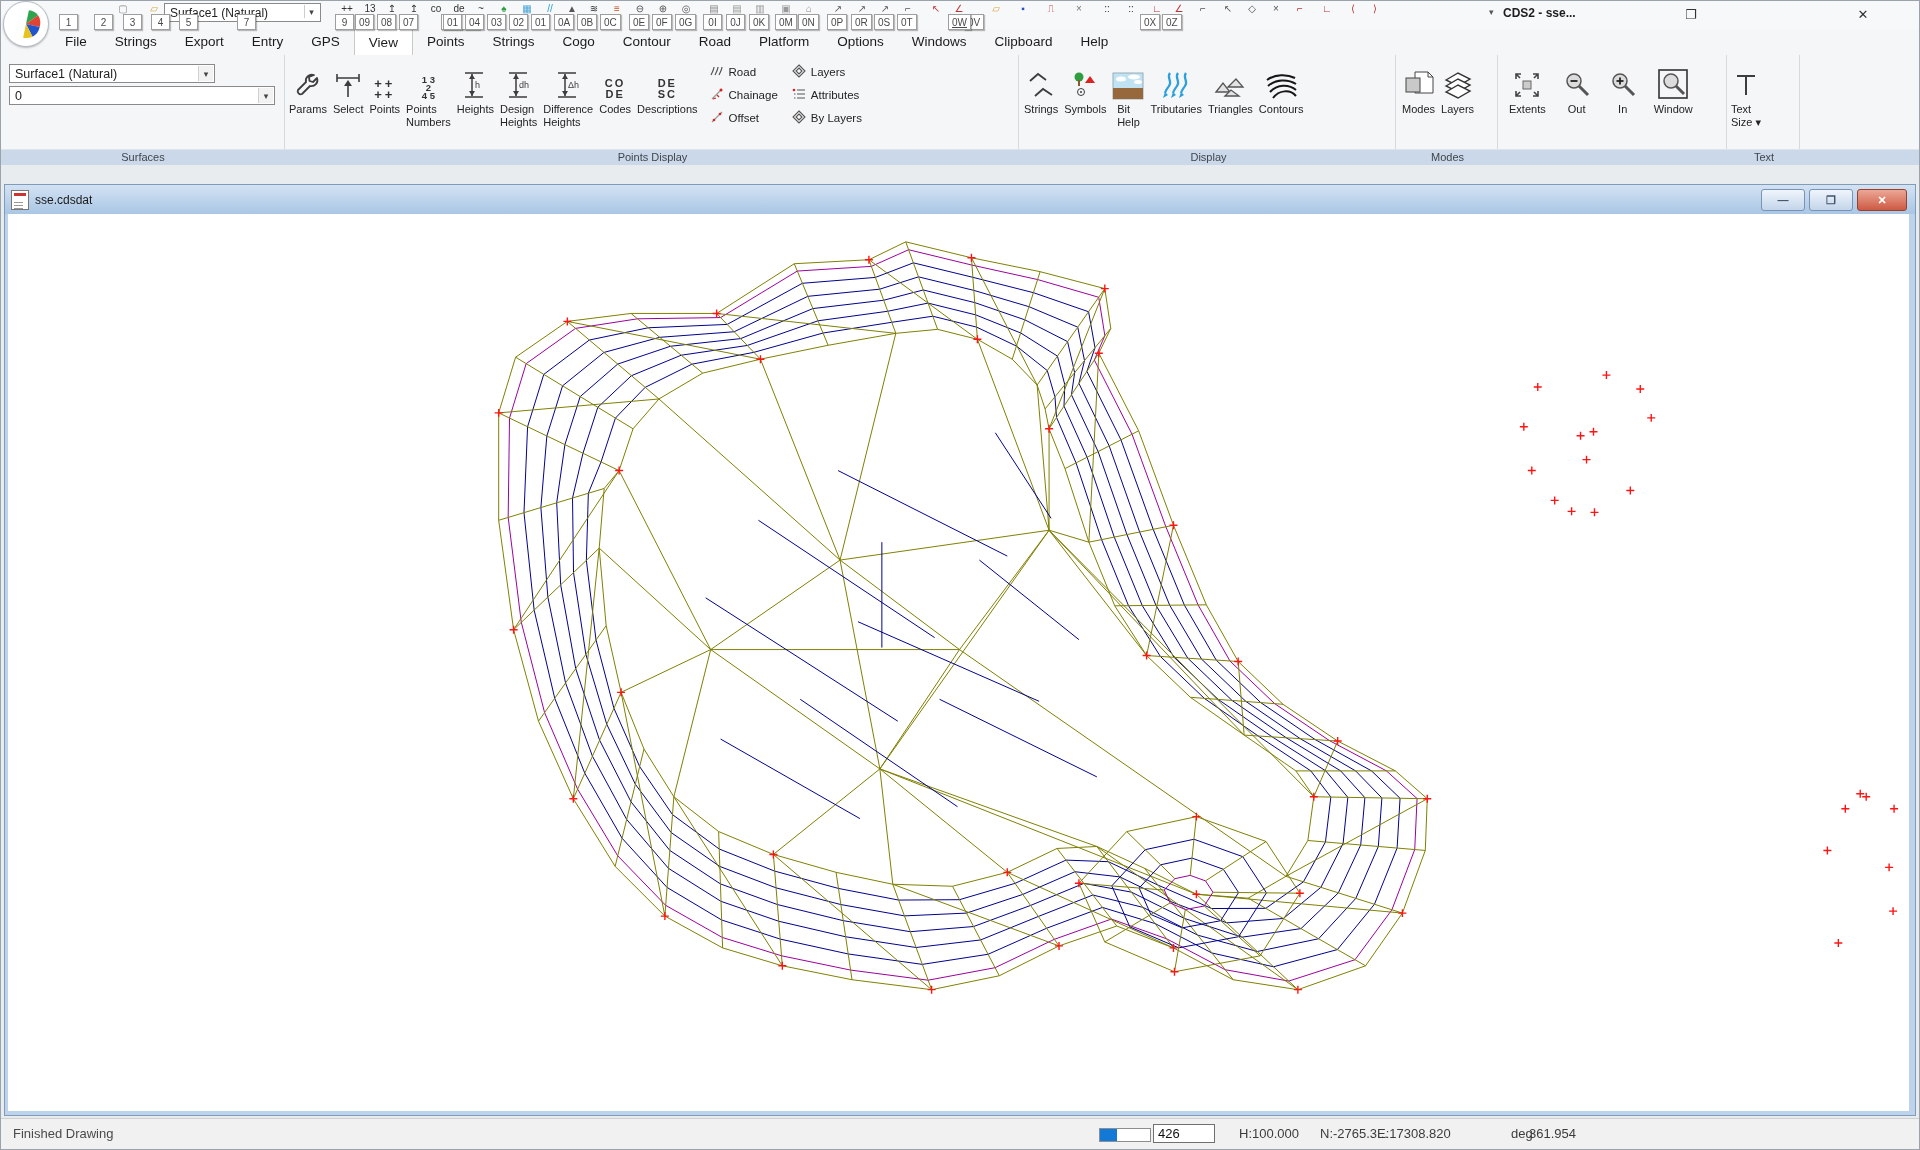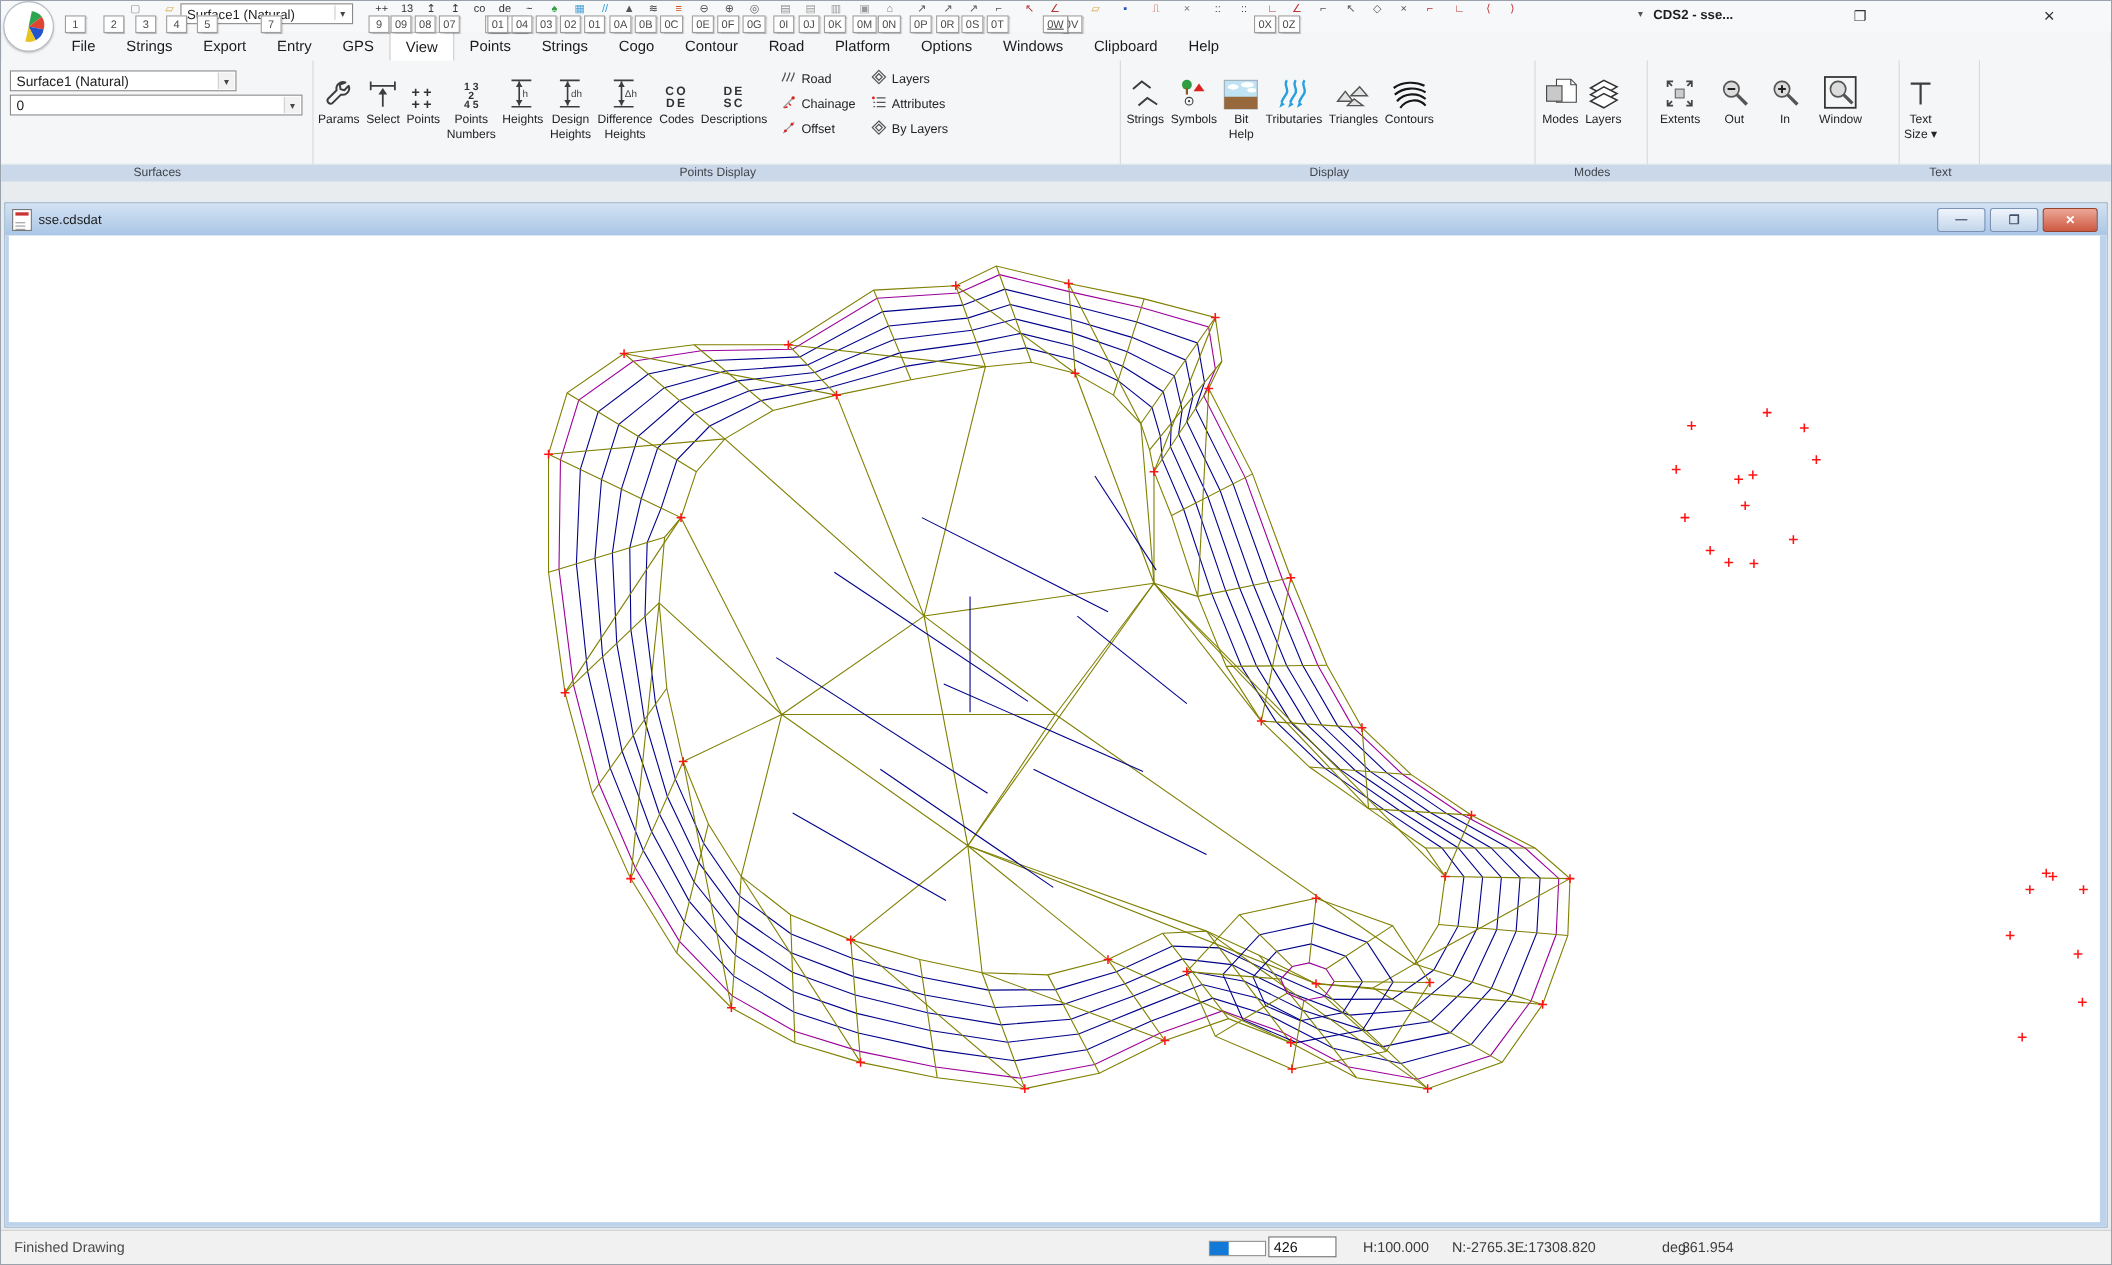--- a/index.html
+++ b/index.html
@@ -21,21 +21,21 @@
   .tab{padding:5px 14px 4px;cursor:default;}
   .tab.active{background:#fff;border:1px solid #c9c9c9;border-bottom:none;}
   
   #ribbon{position:absolute;top:54px;left:0;right:0;height:110px;background:#f5f6f7;}
   .grp{position:absolute;top:0;height:94px;border-right:1px solid #d6d9dd;display:flex;align-items:flex-start;box-sizing:border-box;}
   .combocol{display:flex;flex-direction:column;gap:3px;padding:9px 0 0 8px;}
   .combo{position:relative;height:19px;background:#fff;border:1px solid #8a8a8a;font-size:12.5px;color:#222;display:flex;align-items:center;padding-left:5px;box-sizing:border-box;}
   .combo .ca{position:absolute;right:1px;top:1px;bottom:1px;width:14px;font-size:9px;color:#444;display:flex;align-items:center;justify-content:center;border-left:1px solid #d0d0d0;background:#f2f2f2;}
   .bigbtn{display:flex;flex-direction:column;align-items:center;margin:2px 0;padding:2px 3px;cursor:default;}
   .bigbtn .ic{height:38px;display:flex;align-items:flex-end;justify-content:center;padding-top:3px;}
-  .bigbtn .lb{font-size:11px;line-height:1.2;text-align:center;color:#242424;white-space:pre-line;margin-top:3px;max-width:76px;}
+  .bigbtn .lb{font-size:11px;line-height:1.2;color:#242424;white-space:pre-line;margin-top:3px;max-width:76px;}
   .txticon{color:#333;text-align:center;font-family:"Liberation Sans",sans-serif;}
   .smallstack{display:flex;flex-direction:column;margin:5px 2px 0 6px;}
   .smallbtn{display:flex;align-items:center;gap:5px;height:23px;font-size:11.5px;color:#242424;padding:0 3px;cursor:default;}
   #bandrow{position:absolute;top:94px;left:0;right:0;height:16px;background:#cbd8e9;border-top:1px solid #dfe5ec;}
   .bandlbl{position:absolute;top:1px;font-size:11px;color:#40454c;text-align:center;}
   
   #mdi{position:absolute;top:164px;left:0;right:0;bottom:30px;background:#e9ecef;}
   #doc{position:absolute;left:3px;top:19px;right:3px;bottom:3px;border:1px solid #7f9db9;background:#fff;}
   #doctitle{height:29px;background:linear-gradient(#d3e2f3,#a9c6e5);display:flex;align-items:center;padding-left:6px;font-size:12px;color:#1a1a1a;border-bottom:1px solid #8fb0d0;position:relative;}
   #docicon{width:16px;height:18px;margin-right:6px;position:relative;background:#fff;border:1px solid #777;}

